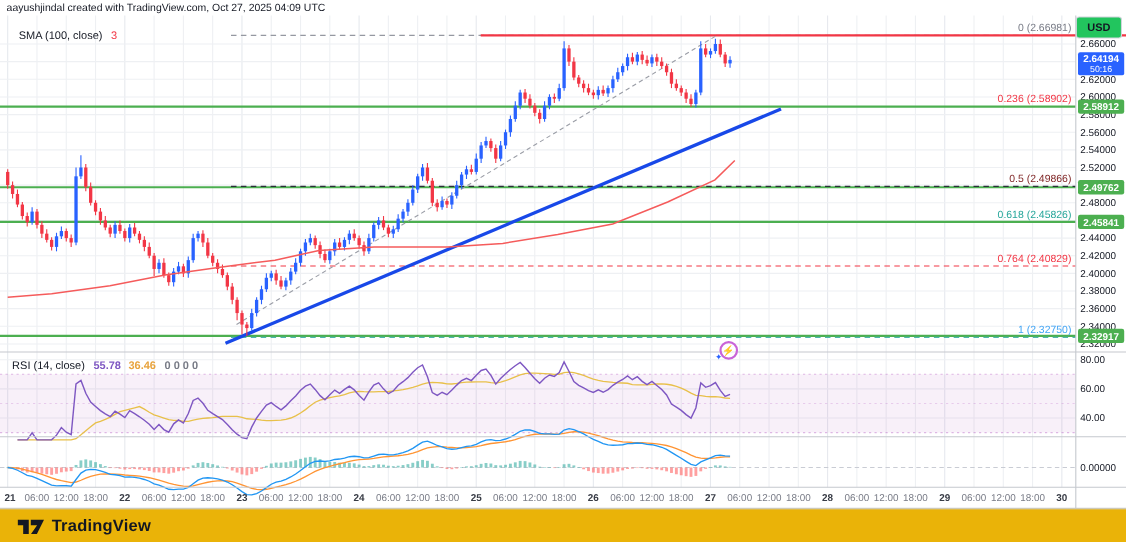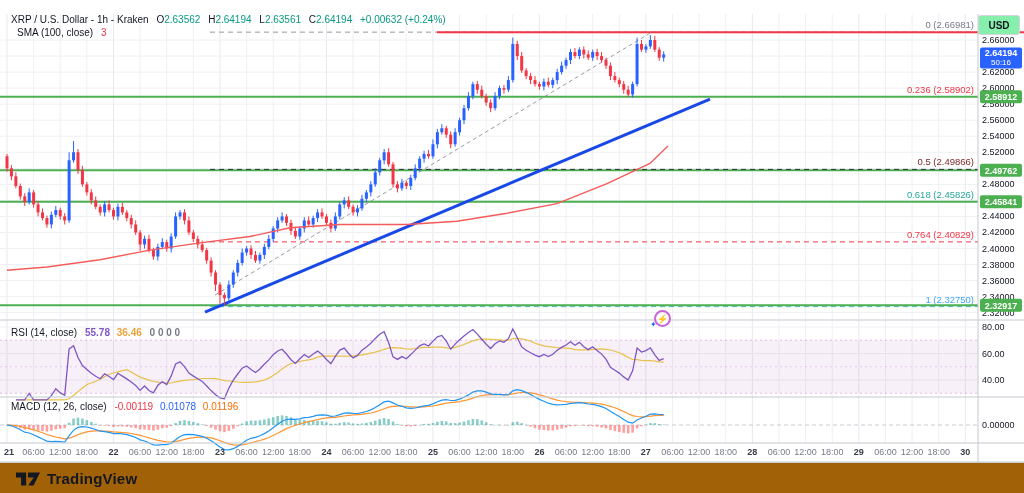--- a/index.html
+++ b/index.html
@@ -15,27 +15,27 @@
   #legend-macd{left:11px;top:401px;}
   .ohlc-label{color:#131722;margin-left:5px;}
   .val-up{color:#089981;}
   .val-red{color:#f23645;}
   .val-purple{color:#7e57c2;font-weight:bold;}
   .val-yellow{color:#e8a33d;font-weight:bold;}
   .val-blue{color:#2962ff;}
   .val-orange{color:#ff6d00;}
   .val-gray{color:#787b86;font-weight:bold;}
   #usd-button{right:4px;top:15px;width:40px;height:18px;border:1px solid #d1d4dc;
-      border-radius:3px;background:#86efac;font-size:10px;font-weight:bold;
+      border-radius:3px;background:#22c55e;font-size:10px;font-weight:bold;
       display:flex;align-items:center;justify-content:center;color:#131722;}
   #marker-badge{width:17px;height:17px;border:2px solid #c964d8;border-radius:50%;
       display:flex;align-items:center;justify-content:center;font-size:9px;color:#8e24aa;
       background:rgba(255,255,255,.6);box-sizing:border-box;}
   #marker-sparkle{position:absolute;left:-6px;top:8px;font-size:8px;color:#2962ff;}
-  #footer{position:absolute;left:0;bottom:0;width:1024px;height:30px;background:#a16207;
+  #footer{position:absolute;left:0;bottom:0;width:1024px;height:30px;background:#eab308;
       border-top:1px solid #c9ccd4;display:flex;align-items:center;}
   #brand{display:flex;align-items:center;margin-left:16px;}
   #brand-name{font-size:15px;font-weight:bold;color:#131722;letter-spacing:.2px;margin-left:7px;}
 </style>
 </head>
 <body>
 
 <div id="root">
 
   <div id="chart-layer"><svg width="1024" height="493">
@@ -670,48 +670,35 @@
           <text x="805.6" y="455" fill="#787b86" font-size="9" text-anchor="middle" font-family="&quot;Liberation Sans&quot;,sans-serif" font-weight="normal">12:00</text>
           <text x="832.22" y="455" fill="#787b86" font-size="9" text-anchor="middle" font-family="&quot;Liberation Sans&quot;,sans-serif" font-weight="normal">18:00</text>
           <text x="858.84" y="455" fill="#383c46" font-size="9" text-anchor="middle" font-family="&quot;Liberation Sans&quot;,sans-serif" font-weight="bold">29</text>
           <text x="885.46" y="455" fill="#787b86" font-size="9" text-anchor="middle" font-family="&quot;Liberation Sans&quot;,sans-serif" font-weight="normal">06:00</text>
           <text x="912.08" y="455" fill="#787b86" font-size="9" text-anchor="middle" font-family="&quot;Liberation Sans&quot;,sans-serif" font-weight="normal">12:00</text>
           <text x="938.7" y="455" fill="#787b86" font-size="9" text-anchor="middle" font-family="&quot;Liberation Sans&quot;,sans-serif" font-weight="normal">18:00</text>
           <text x="965.32" y="455" fill="#383c46" font-size="9" text-anchor="middle" font-family="&quot;Liberation Sans&quot;,sans-serif" font-weight="bold">30</text>
         </g>
       </svg></div>
 
-
-  <div id="legend-main" class="overlay legend">
-    <span>XRP / U.S. Dollar - 1h - Kraken</span>
-    <span class="ohlc-label">O</span><span class="val-up">2.63562</span>
-    <span class="ohlc-label">H</span><span class="val-up">2.64194</span>
-    <span class="ohlc-label">L</span><span class="val-up">2.63561</span>
-    <span class="ohlc-label">C</span><span class="val-up">2.64194</span>
-    <span class="val-up" style="margin-left:5px">+0.00632 (+0.24%)</span>
-  </div>
+  <div id="attribution" class="overlay">aayushjindal created with TradingView.com, Oct 27, 2025 04:09 UTC</div>
+
 
   <div id="legend-sma" class="overlay legend">
     <span>SMA (100, close)</span>
     <span class="val-red" style="margin-left:5px">3</span>
   </div>
 
   <div id="legend-rsi" class="overlay legend">
     <span>RSI (14, close)</span>
     <span class="val-purple" style="margin-left:5px">55.78</span>
     <span class="val-yellow" style="margin-left:4px">36.46</span>
     <span class="val-gray" style="margin-left:5px">0 0 0 0</span>
   </div>
 
-  <div id="legend-macd" class="overlay legend">
-    <span>MACD (12, 26, close)</span>
-    <span class="val-red" style="margin-left:5px">-0.00119</span>
-    <span class="val-blue" style="margin-left:4px">0.01078</span>
-    <span class="val-orange" style="margin-left:4px">0.01196</span>
-  </div>
 
   <div id="usd-button" class="overlay">USD</div>
 
   <div id="marker-badge" class="overlay" style="left: 654px; top: 310.096px;">
     <span>⚡</span>
     <span id="marker-sparkle">✦</span>
   </div>
 
   <div id="footer">
     <div id="brand">

